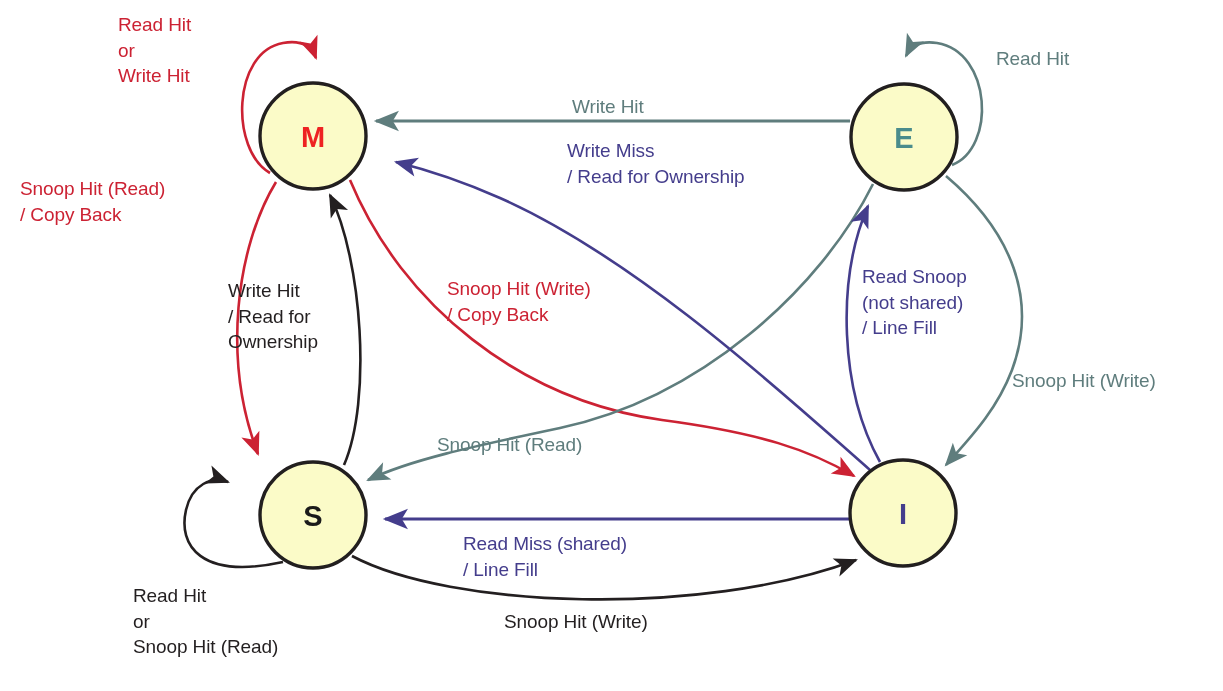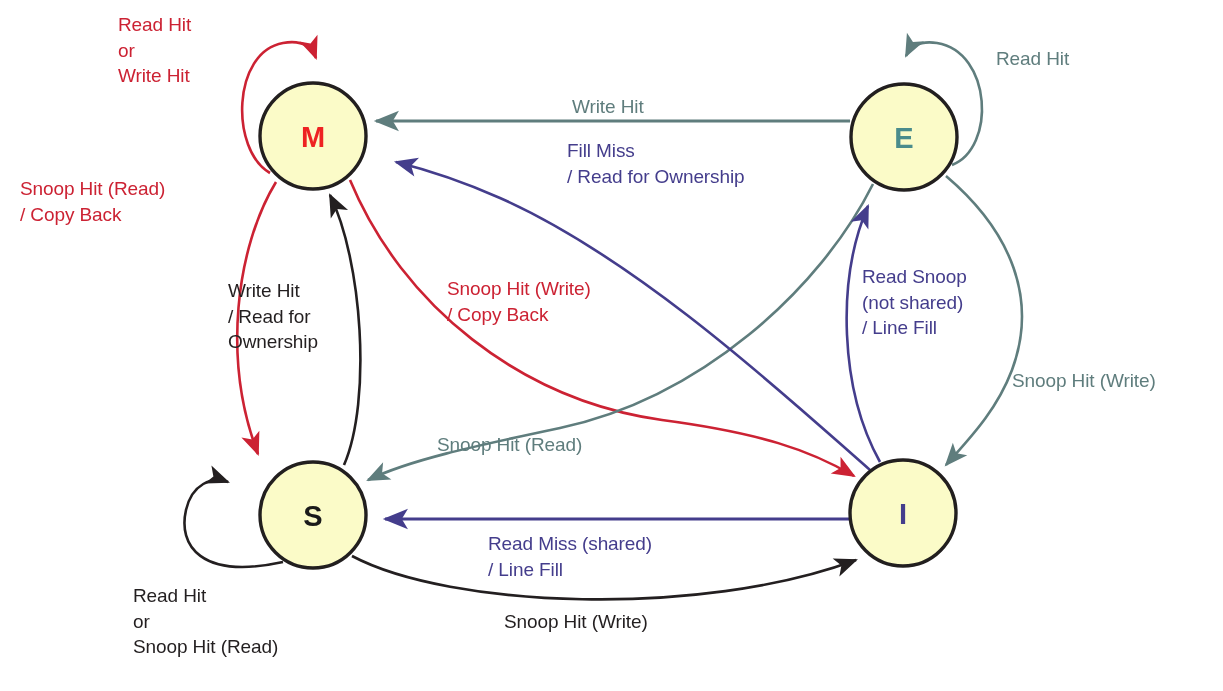--- a/index.html
+++ b/index.html
@@ -133,28 +133,28 @@
 Ownership</div>
 
   <div class="lbl" style="left:572px; top:94px; color:#5f7d7d;">Write Hit</div>
 
   <div class="lbl" style="left:996px; top:46px; color:#5f7d7d;">Read Hit</div>
 
   <div class="lbl" style="left:437px; top:432px; color:#5f7d7d;">Snoop Hit (Read)</div>
 
   <div class="lbl" style="left:1012px; top:368px; color:#5f7d7d;">Snoop Hit (Write)</div>
 
-  <div class="lbl" style="left:567px; top:138px; color:#443d8c;">Fill Miss
+  <div class="lbl" style="left:567px; top:138px; color:#443d8c;">Write Miss
 / Read for Ownership</div>
 
   <div class="lbl" style="left:862px; top:264px; color:#443d8c;">Read Snoop
 (not shared)
 / Line Fill</div>
 
-  <div class="lbl" style="left:488px; top:531px; color:#443d8c;">Read Miss (shared)
+  <div class="lbl" style="left:463px; top:531px; color:#443d8c;">Read Miss (shared)
 / Line Fill</div>
 
   <div class="lbl" style="left:504px; top:609px; color:#231f20;">Snoop Hit (Write)</div>
 
   <div class="lbl" style="left:133px; top:583px; color:#231f20;">Read Hit
 or
 Snoop Hit (Read)</div>
 
 </div>
 

